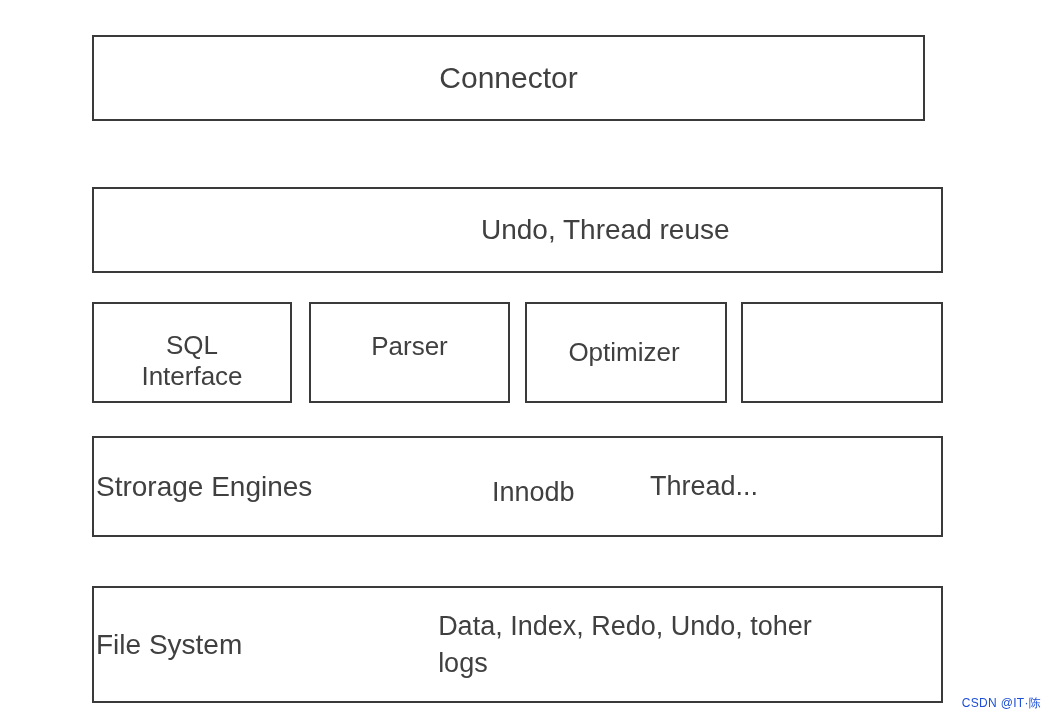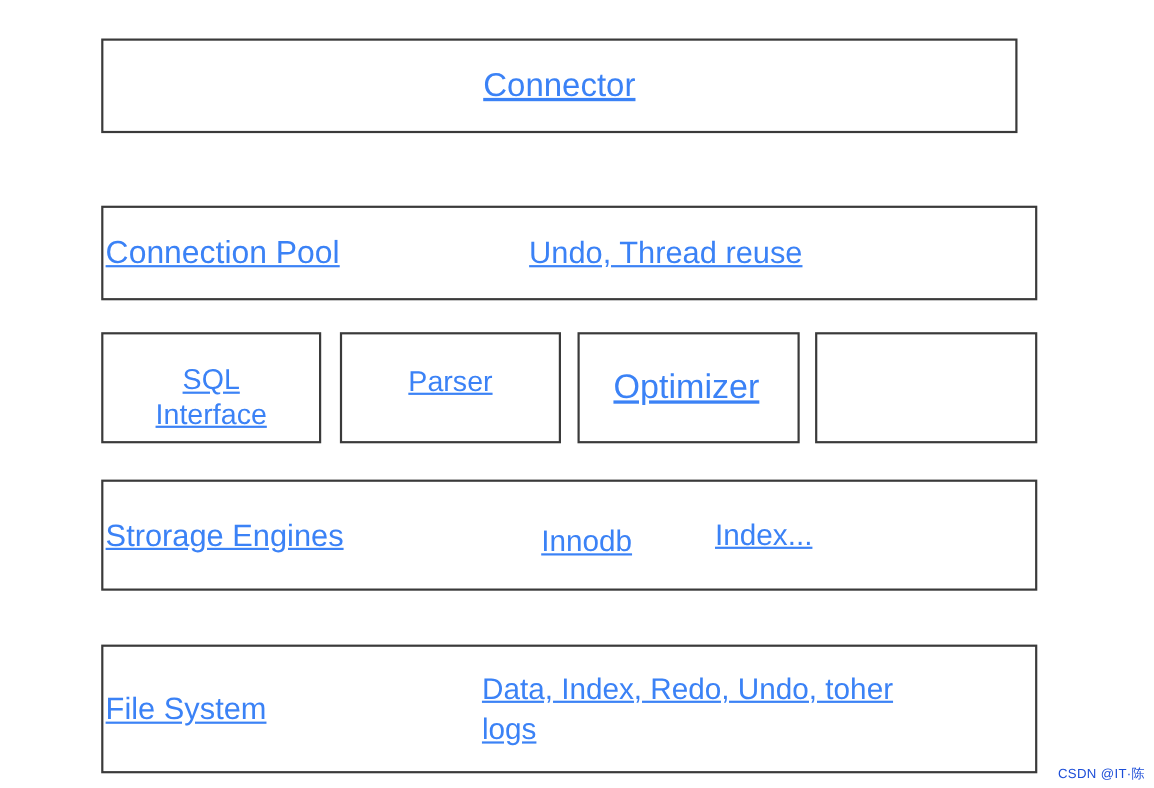--- a/index.html
+++ b/index.html
@@ -30,22 +30,21 @@
     background: #ffffff;
     border: 2px solid #3a3a3a;
     box-sizing: border-box;
   }
 
   
   .lbl {
     position: absolute;
     white-space: pre-line;
     line-height: 1.18;
-    color: #3b82f6;
-    text-decoration: underline;
+    color: #404040;
   }
 
   
   #box-connector {
     left: 92px;  top: 35px;
     width: 833px; height: 86px;
   }
   #lbl-connector {
     left: 92px; top: 35px;
     width: 833px; height: 86px;
@@ -96,21 +95,21 @@
   }
 
   #box-optimizer {
     left: 525px; top: 302px;
     width: 202px; height: 101px;
   }
   #lbl-optimizer {
     left: 525px; top: 302px;
     width: 198px; height: 101px;
     display: flex; align-items: center; justify-content: center;
-    font-size: 31px;
+    font-size: 26px;
   }
 
   #box-cache-buffer {
     left: 741px; top: 302px;
     width: 202px; height: 101px;
   }
   #lbl-cache-buffer {
     left: 741px; top: 302px;
     width: 202px; height: 101px;
     display: flex; align-items: center; justify-content: center;
@@ -173,39 +172,38 @@
 </style>
 </head>
 <body>
 
 <div id="diagram">
 
   <div class="box" id="box-connector"></div>
   <div class="lbl" id="lbl-connector">Connector</div>
 
   <div class="box" id="box-connection-pool"></div>
-  <div class="lbl" id="lbl-connection-pool">Connection Pool</div>
   <div class="lbl" id="lbl-connection-pool-detail">Undo, Thread reuse</div>
 
   <div class="box" id="box-sql-interface"></div>
   <div class="lbl" id="lbl-sql-interface">SQL
 Interface</div>
 
   <div class="box" id="box-parser"></div>
   <div class="lbl" id="lbl-parser">Parser</div>
 
   <div class="box" id="box-optimizer"></div>
   <div class="lbl" id="lbl-optimizer">Optimizer</div>
 
   <div class="box" id="box-cache-buffer"></div>
 
   <div class="box" id="box-storage-engines"></div>
   <div class="lbl" id="lbl-storage-engines">Strorage Engines</div>
   <div class="lbl" id="lbl-storage-engine-innodb">Innodb</div>
-  <div class="lbl" id="lbl-storage-engine-myisam">Index...</div>
+  <div class="lbl" id="lbl-storage-engine-myisam">Thread...</div>
 
   <div class="box" id="box-file-system"></div>
   <div class="lbl" id="lbl-file-system">File System</div>
   <div class="lbl" id="lbl-file-system-detail">Data, Index, Redo, Undo, toher
 logs</div>
 
   <div id="watermark">CSDN @IT·陈</div>
 
 </div>
 

